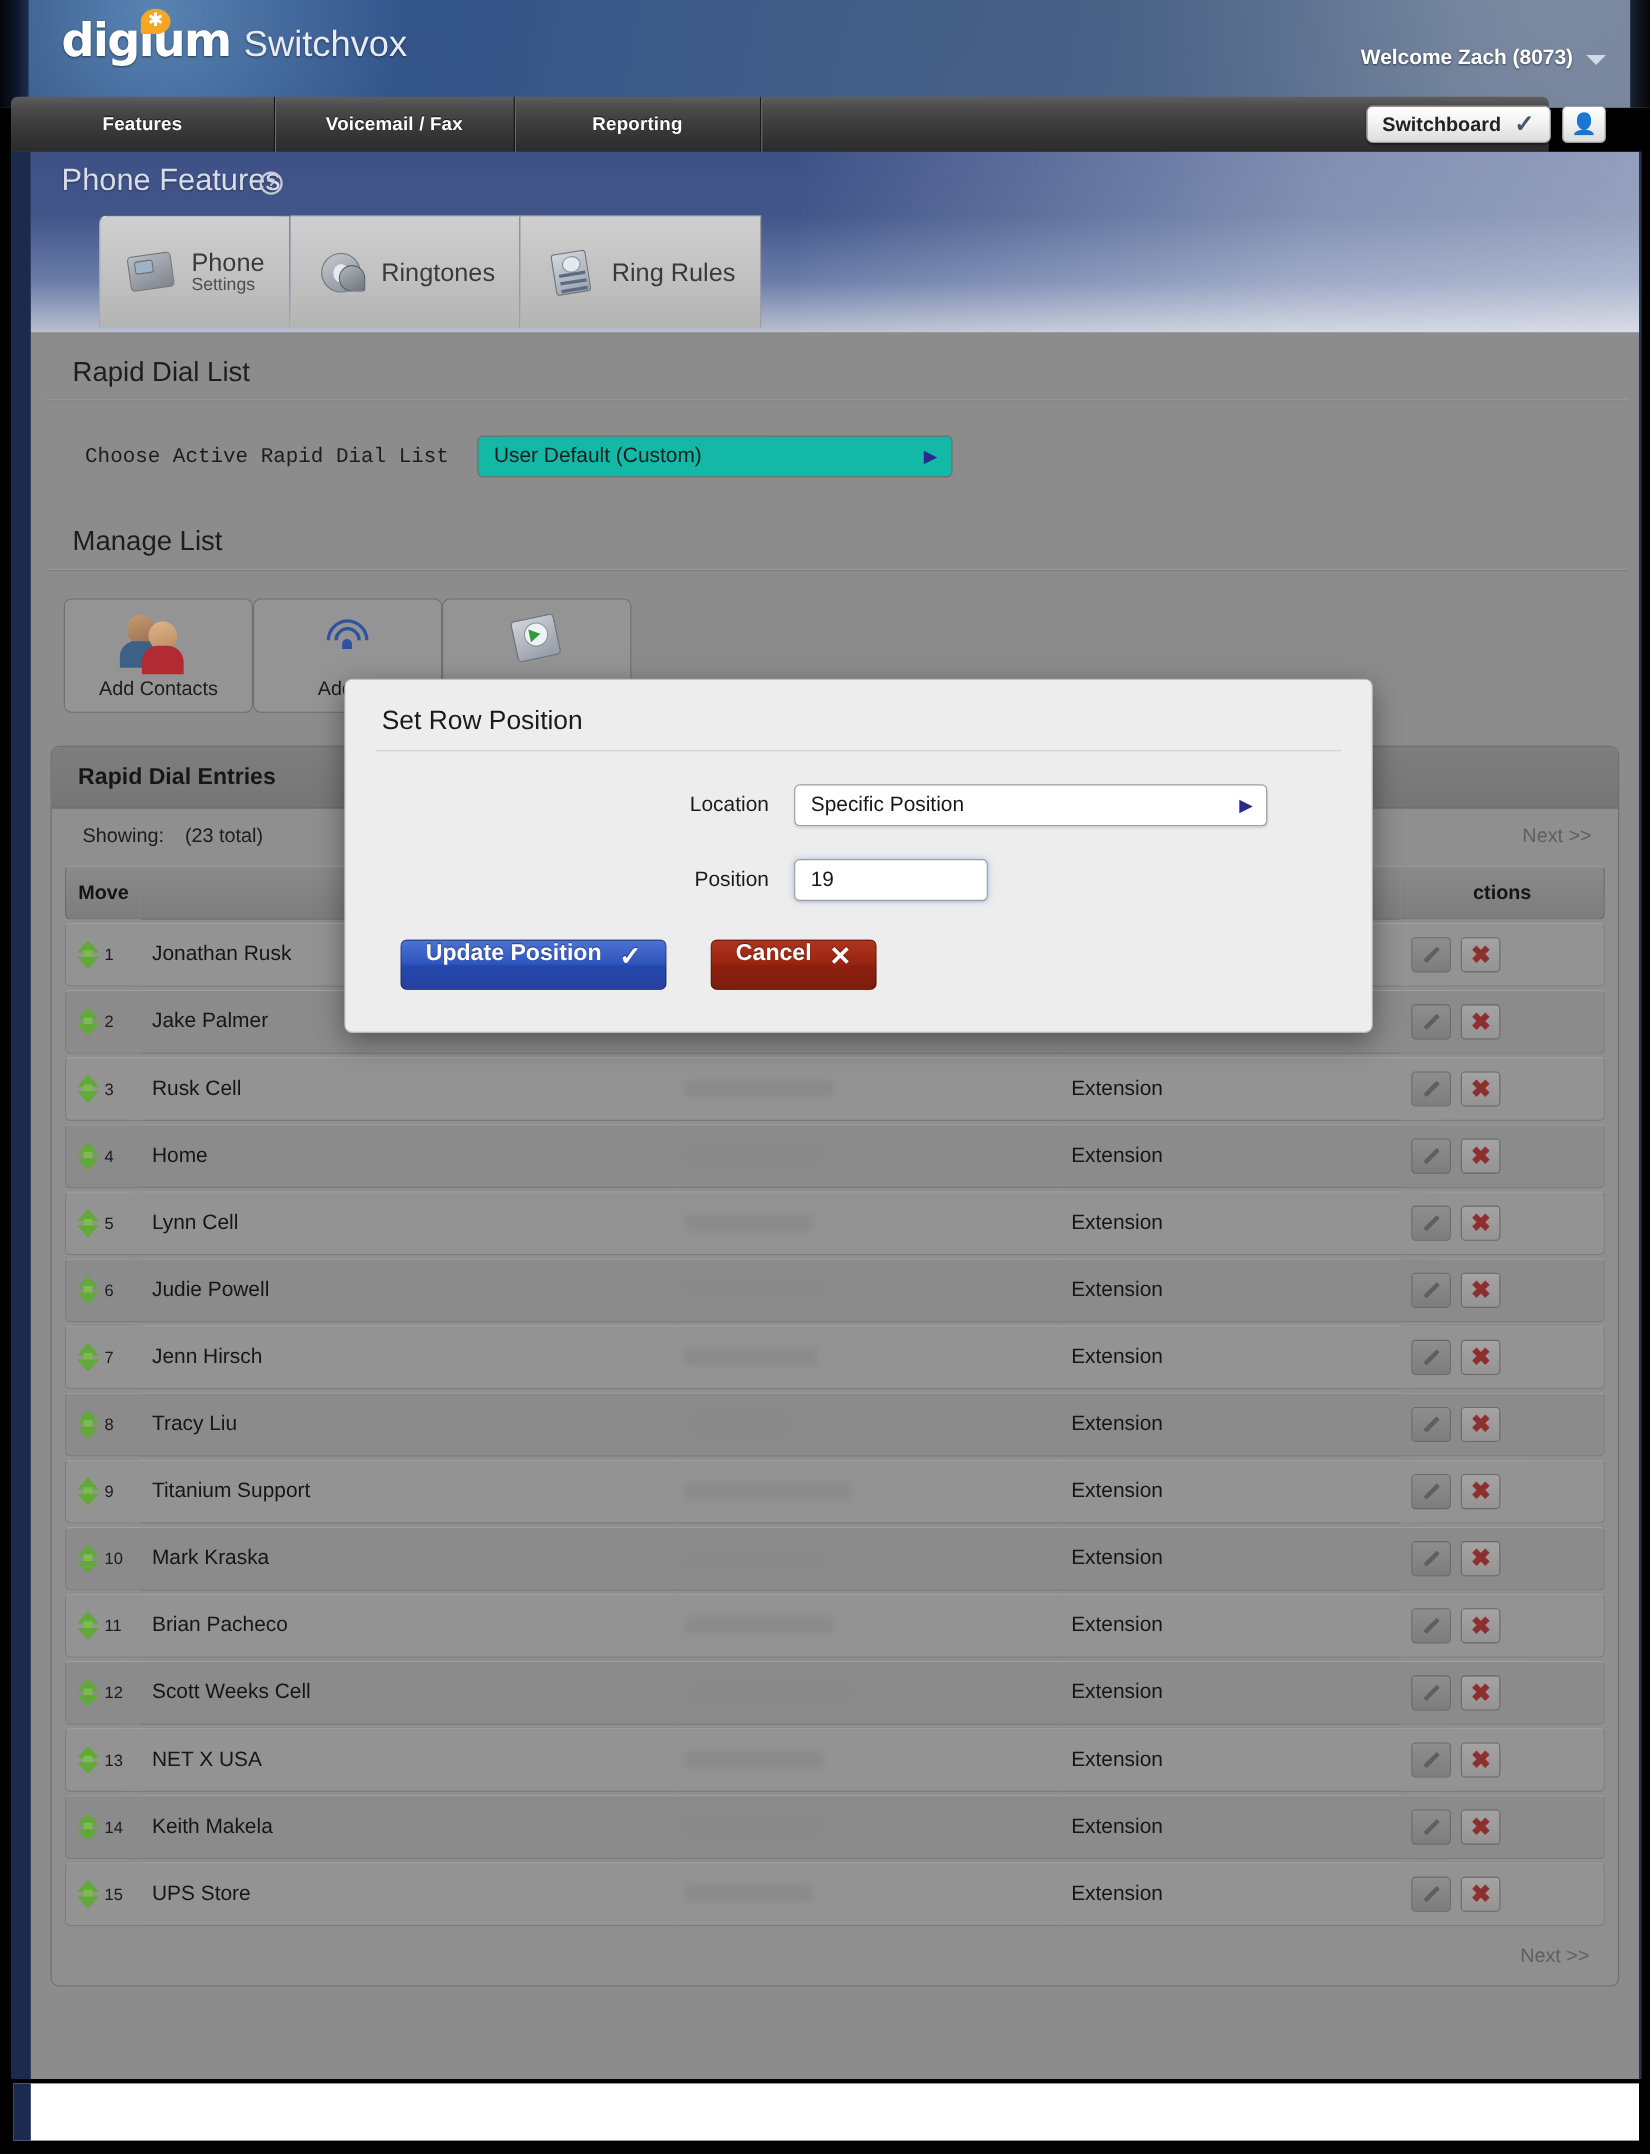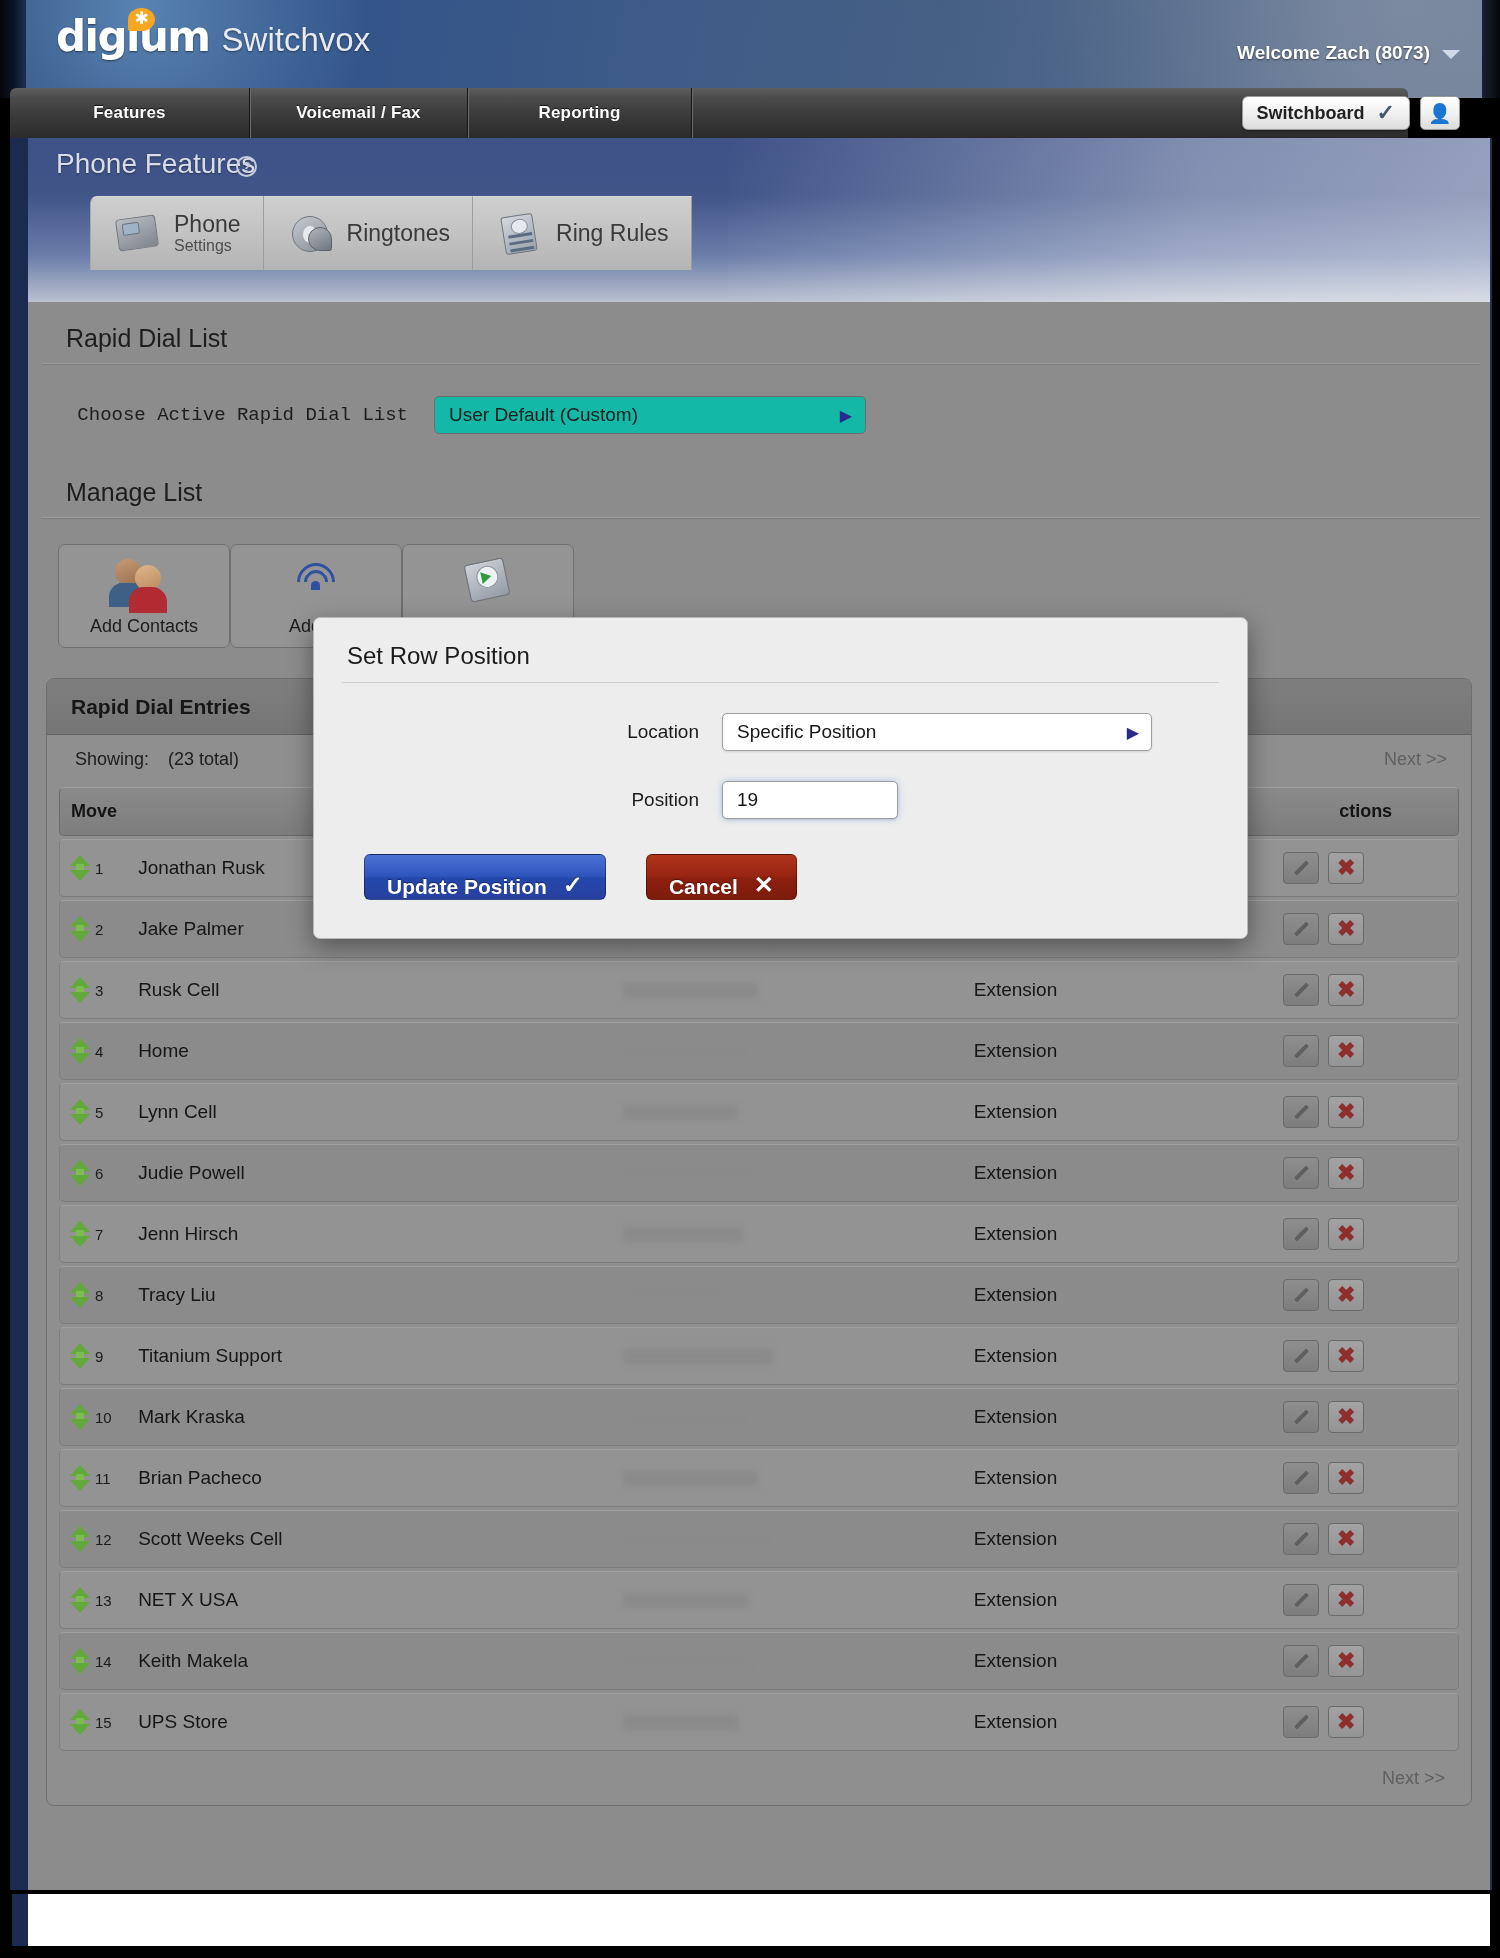--- a/index.html
+++ b/index.html
@@ -125,21 +125,21 @@
   .help-icon {
     position:absolute; left:208px; top:18px;
     width:21px;height:21px;border-radius:50%;
     border:2px solid #c6cbd8; color:#c6cbd8;
     font-size:14px; font-weight:bold; text-align:center; line-height:18px;
   }
 
   
   .tabs { position:absolute; left:62px; top:58px; display:flex; align-items:flex-end; }
   .tab {
-    height:74px; display:flex; align-items:center; gap:11px;
+    height:102px; display:flex; align-items:center; gap:11px;
     padding: 0 22px;
     background: linear-gradient(180deg,#cfcfcf 0%, #c2c2c2 50%, #b4b4b4 100%);
     border-right:1px solid #9d9d9d;
     border-top:1px solid #d8d8d8;
     position:relative;
   }
   .tab:first-child { border-radius: 7px 0 0 0; border-left:1px solid #a8a8a8; }
   .tab.active {
     height:94px;
     background: linear-gradient(180deg,#e6e6e6 0%, #dcdcdc 45%, #d2d2d2 100%);
@@ -325,21 +325,21 @@
   }
   .modal-input {
     margin-left:23px; width:176px; height:38px; background:#ffffff;
     border:1px solid #9e9e9e; border-radius:5px;
     display:flex; align-items:center; padding-left:14px;
     font-size:19px; color:#171717;
     box-shadow: 0 0 7px rgba(120,160,230,.55), 0 1px 2px rgba(0,0,0,.12);
   }
   .modal-actions { display:flex; gap:40px; margin: 35px 0 0 50px; }
   .btn {
-    height:46px; padding: 0 22px; display:flex; align-items:flex-end; gap:16px;
+    height:46px; padding: 0 22px; display:flex; align-items:flex-start; gap:16px;
     border-radius:6px; font-size:21px; font-weight:bold; color:#fff;
     text-shadow: 0 -1px 1px rgba(0,0,0,.45);
     border:1px solid rgba(0,0,0,.35);
   }
   .btn-primary { background: linear-gradient(180deg,#4b72d4 0%, #2f55bd 48%, #2448ad 52%, #27409f 100%); }
   .btn-danger  { background: linear-gradient(180deg,#b0341c 0%, #982412 48%, #8e1f0e 52%, #7d1c0c 100%); }
   .btn-glyph { font-size:24px; }
 
   
   .bottom-white {

